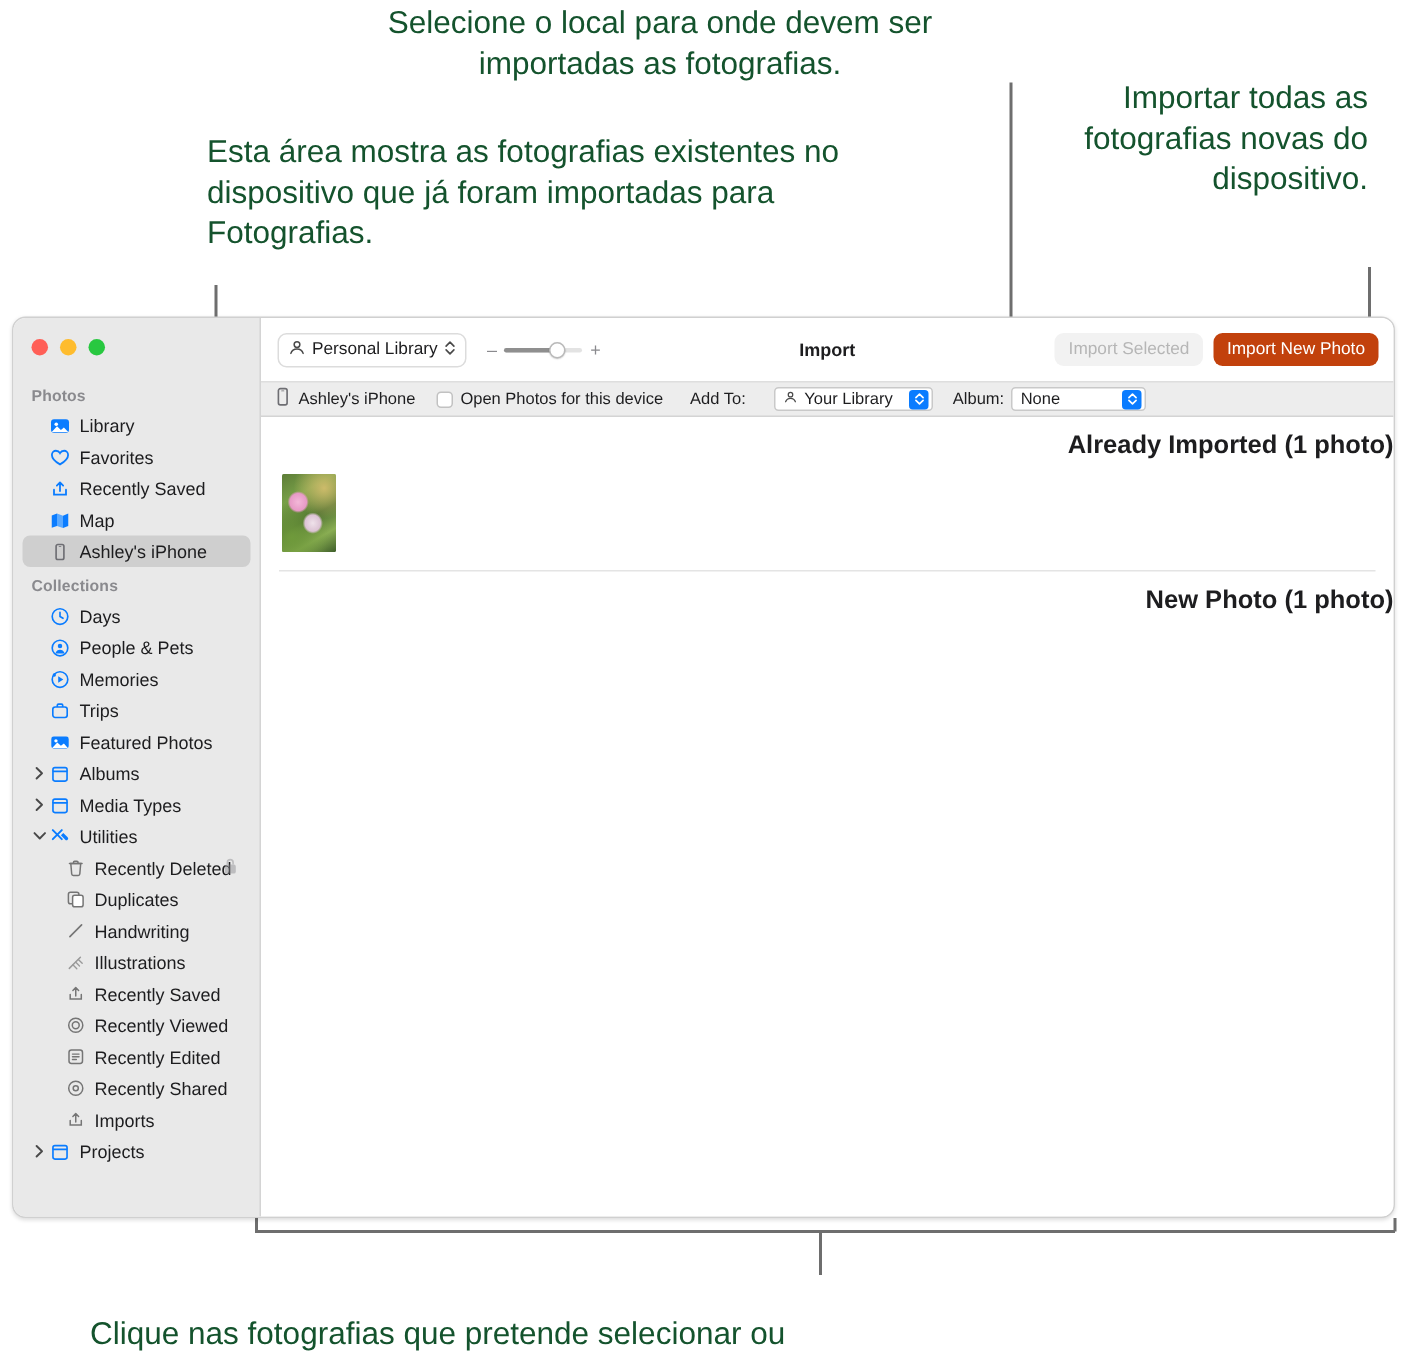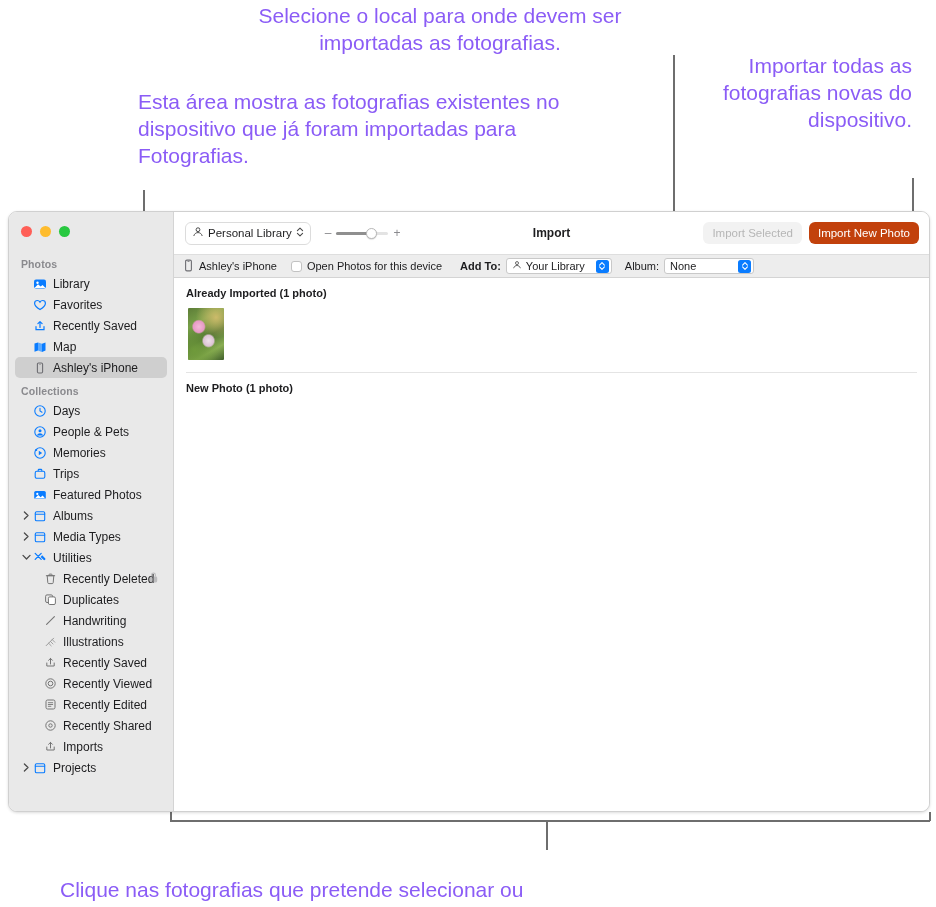--- a/index.html
+++ b/index.html
@@ -10,21 +10,21 @@
     -webkit-font-smoothing: antialiased;
     overflow: hidden;
   }
   .page { position: relative; width: 936px; height: 907px; }
 
   
   .callout {
     position: absolute;
     font-size: 21px;
     line-height: 27px;
-    color: #8b5cf6;
+    color: #14532d;
     font-family: "Liberation Sans", sans-serif;
   }
   .callout-a { left: 205px; top: 2px; width: 470px; text-align: center; }
   .callout-b { left: 138px; top: 88px; width: 475px; text-align: left; }
   .callout-c { left: 690px; top: 52px; width: 222px; text-align: right; }
   .callout-d { left: 60px; top: 876px; width: 490px; }
 
   .rule { position: absolute; background: #6e6e6e; }
   .rule-v { width: 1.5px; }
   .rule-h { height: 1.5px; }
@@ -135,41 +135,42 @@
     display: flex; align-items: center; gap: 0; padding: 0 10px 0 9px;
     font-size: 11px; color: #1d1d1f; flex: none;
   }
   .device-chip { display: flex; align-items: center; gap: 5px; margin-right: 14px; }
   .cb {
     width: 11px; height: 11px; border-radius: 3px;
     background: #fff; border: 1px solid #c2c2c2; flex: none;
   }
   .chk-group { display: flex; align-items: center; gap: 5px; margin-right: 18px; }
   .lbl { color: #1d1d1f; }
-  .addto-label { margin-right: 5px; font-weight: bold; }
+  .addto-label { margin-right: 19px; }
   .popup {
     height: 16px; background: #fff; border: 1px solid #c9c9c9;
     border-radius: 3px; display: flex; align-items: center;
     padding: 0 2px 0 5px; font-size: 11px; gap: 4px;
   }
   .popup .stepper {
     width: 13px; height: 13px; border-radius: 2.5px;
     background: #0a7cff; display: flex; flex-direction: column;
     align-items: center; justify-content: center; flex: none; margin-left: auto;
   }
   .popup .stepper svg { display: block; }
   .popup-yourlib { width: 106px; }
   .album-label { margin: 0 5px 0 13px; }
   .popup-album { width: 90px; }
 
   
   .content { flex: 1; background: #fff; overflow: hidden; }
   .section-title {
-    font-size: 11px; font-weight: 700; color: #1d1d1f;
+    font-size: 17px; font-weight: 700; color: #1d1d1f;
     padding: 9px 0 0 12px;
+    text-align: right;
   }
   .thumb-row { padding: 9px 0 12px 14px; display: flex; gap: 10px; }
   .divider { height: 1px; background: #e4e4e4; margin: 0 12px; }
 
   .thumb { border-radius: 1px; overflow: hidden; display: block; }
   .thumb.small { width: 36px; height: 52px; }
   .thumb.large { width: 72px; height: 102px; }
 
   
   .flower-pink {

